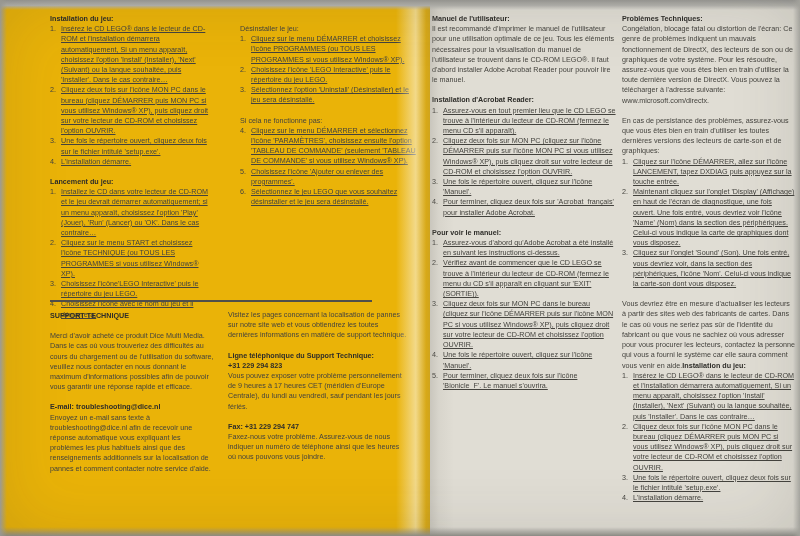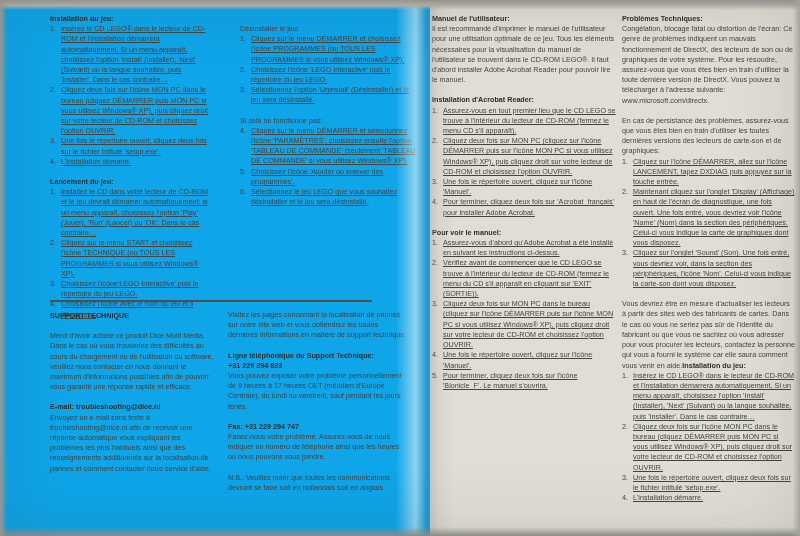--- a/index.html
+++ b/index.html
@@ -1,18 +1,18 @@
 <!DOCTYPE html>
 <html lang="fr"><head>
 <meta charset="utf-8">
 <style>
   html,body{margin:0;padding:0;background:#888;}
   .sheet{
     position:relative;width:800px;height:536px;overflow:hidden;
-    background:#0ea5e9;
+    background:#eab308;
     font-family:"Liberation Sans", sans-serif;
   }
   .page-right-tint{position:absolute;left:430px;top:0;width:370px;height:536px;background:#e0ddd4;}
   .edge-top{position:absolute;left:0;top:0;width:800px;height:10px;
     background:linear-gradient(180deg,#9c9b97 0%,#b6b5af 55%,rgba(182,181,175,0) 100%);}
   .edge-bottom{position:absolute;left:0;bottom:0;width:800px;height:9px;
     background:linear-gradient(0deg,#93928c 0%,rgba(147,146,140,0) 100%);}
   .edge-left{position:absolute;left:0;top:0;width:7px;height:536px;
     background:linear-gradient(90deg,#a5a49e 0%,rgba(165,164,158,0) 100%);}
   .edge-right{position:absolute;right:0;top:0;width:7px;height:536px;
@@ -133,21 +133,20 @@
   <div class="col" id="col2b">
       <div class="p"><span>Visitez les pages concernant la localisation de pannes sur notre site web et vous obtiendrez les toutes dernières informations en matière de support technique.</span></div>
       <div class="gap"></div>
       <div class="h"><span>Ligne téléphonique du Support Technique:</span></div>
       <div class="h"><span>+31 229 294 823</span></div>
       <div class="p"><span>Vous pouvez exposer votre problème personnellement de 9 heures à 17 heures CET (méridien d'Europe Centrale), du lundi au vendredi, sauf pendant les jours fériés.</span></div>
       <div class="gap"></div>
       <div class="h"><span>Fax: +31 229 294 747</span></div>
       <div class="p"><span>Faxez-nous votre problème. Assurez-vous de nous indiquer un numéro de téléphone ainsi que les heures où nous pouvons vous joindre.</span></div>
       <div class="gap"></div>
-      <div class="p"><span>N.B.: Veuillez noter que toutes les communications devront se faire soit en hollandais soit en anglais.</span></div>
     </div>
 
   <div class="col" id="col3">
       <div class="h"><span>Manuel de l'utilisateur:</span></div>
       <div class="p"><span>Il est recommandé d'imprimer le manuel de l'utilisateur pour une utilisation optimale de ce jeu. Tous les éléments nécessaires pour la visualisation du manuel de l'utilisateur se trouvent dans le CD-ROM LEGO®. Il faut d'abord installer Adobe Acrobat Reader pour pouvoir lire le manuel.</span></div>
       <div class="gap"></div>
       <div class="h"><span>Installation d'Acrobat Reader:</span></div>
       <div class="li">
         <span class="n">1.</span>
         <span class="t">Assurez-vous en tout premier lieu que le CD LEGO se trouve à l'intérieur du lecteur de CD-ROM (fermez le menu CD s'il apparaît).</span>

